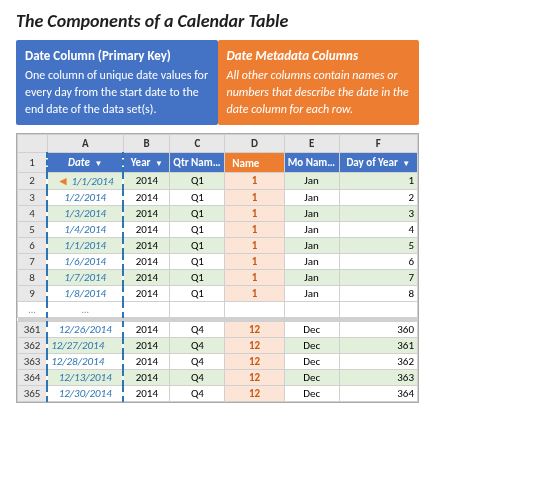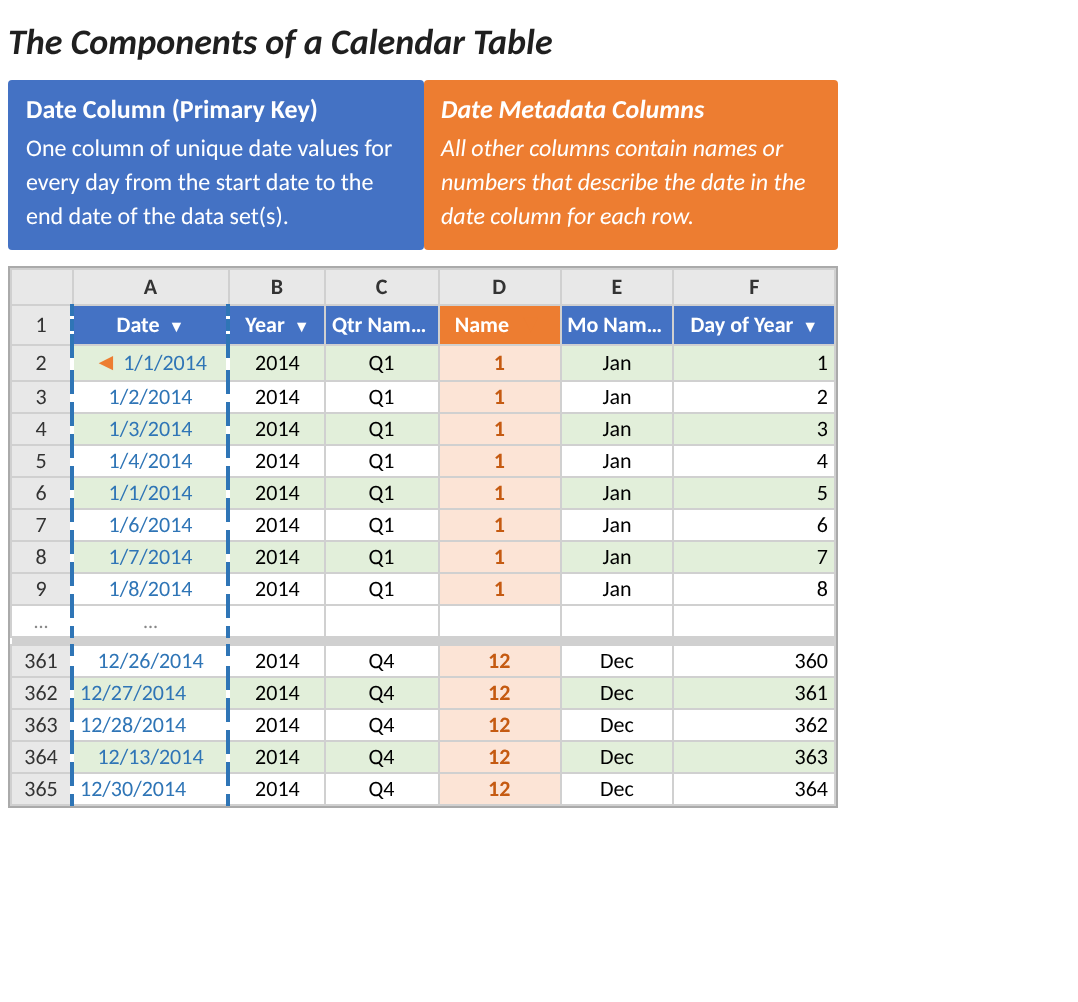--- a/index.html
+++ b/index.html
@@ -6,21 +6,21 @@
     body {
       font-family: Calibri, Arial, sans-serif;
       background: #fff;
       width: 539px;
       min-height: 501px;
       overflow: hidden;
     }
 
     .page-container {
       width: 431px;
-      padding: 10px 12px 8px 4px;
+      padding: 10px 12px 8px 16px;
     }
 
     .page-title {
       font-size: 18px;
       font-weight: bold;
       color: #1f1f1f;
       margin-bottom: 8px;
       font-style: italic;
     }
 
@@ -126,21 +126,21 @@
     
     .row-white td.data-cell { background: #fff; }
     .row-green td.data-cell { background: #e2efda; }
 
     
     .col-orange { background: #fce4d6 !important; color: #c55a11; font-weight: bold; }
     .col-orange-header { background: #ed7d31 !important; color: #fff; }
 
     
     .date-col-border-left { border-left: 2px dashed #2f75b6 !important; }
-    .date-col-border-right { border-right: 2px dashed #2f75b6 !important; }
+    .date-col-border-right { border-right: 2px dashed #2f75b6 !important; font-style: italic; }
 
     .filter-arrow {
       font-size: 8px;
       margin-left: 2px;
     }
 
     
     .orange-arrow {
       color: #ed7d31;
       font-size: 13px;
@@ -342,21 +342,21 @@
             <td class="row-num">364</td>
             <td class="data-cell date-col-border-left date-col-border-right" style="text-align: center; color: rgb(47, 117, 182);">12/13/2014</td>
             <td class="data-cell" style="text-align: center;">2014</td>
             <td class="data-cell" style="text-align: center;">Q4</td>
             <td class="data-cell col-orange" style="text-align: center;">12</td>
             <td class="data-cell" style="text-align: center;">Dec</td>
             <td class="data-cell" style="text-align: right;">363</td>
           </tr>
           <tr class="row-white">
             <td class="row-num">365</td>
-            <td class="data-cell date-col-border-left date-col-border-right" style="color: rgb(47, 117, 182);">12/30/2014</td>
+            <td class="data-cell date-col-border-left date-col-border-right" style="text-align: center; color: rgb(47, 117, 182);">12/30/2014</td>
             <td class="data-cell" style="text-align: center;">2014</td>
             <td class="data-cell" style="text-align: center;">Q4</td>
             <td class="data-cell col-orange" style="text-align: center;">12</td>
             <td class="data-cell" style="text-align: center;">Dec</td>
             <td class="data-cell" style="text-align: right;">364</td>
           </tr>
         </tbody>
     </table>
   </div>
 </div>

